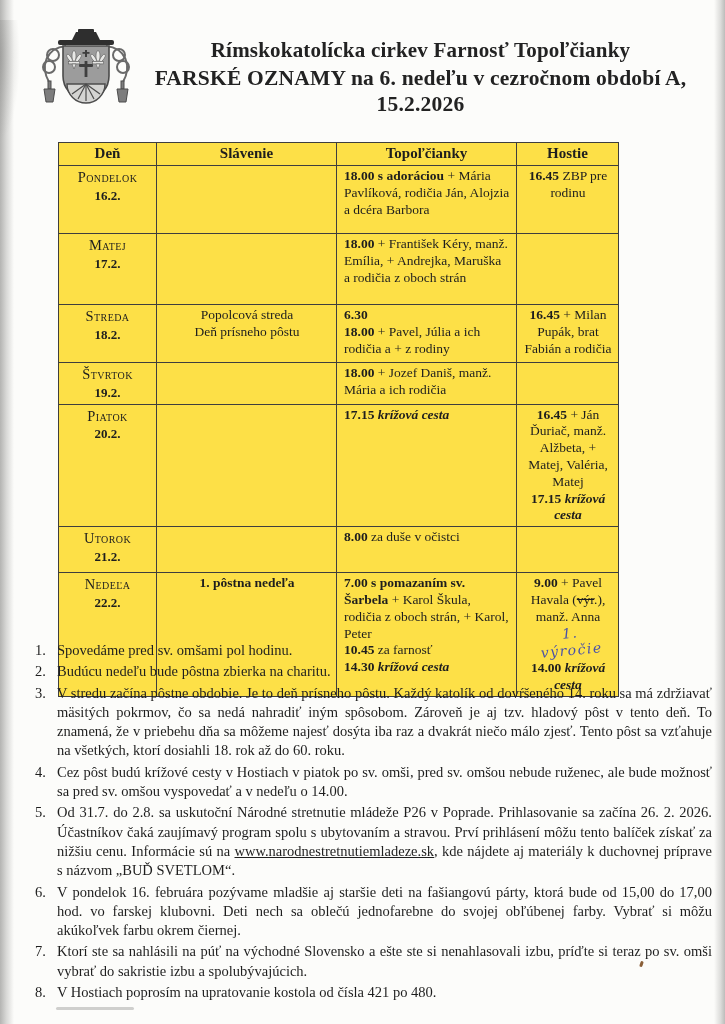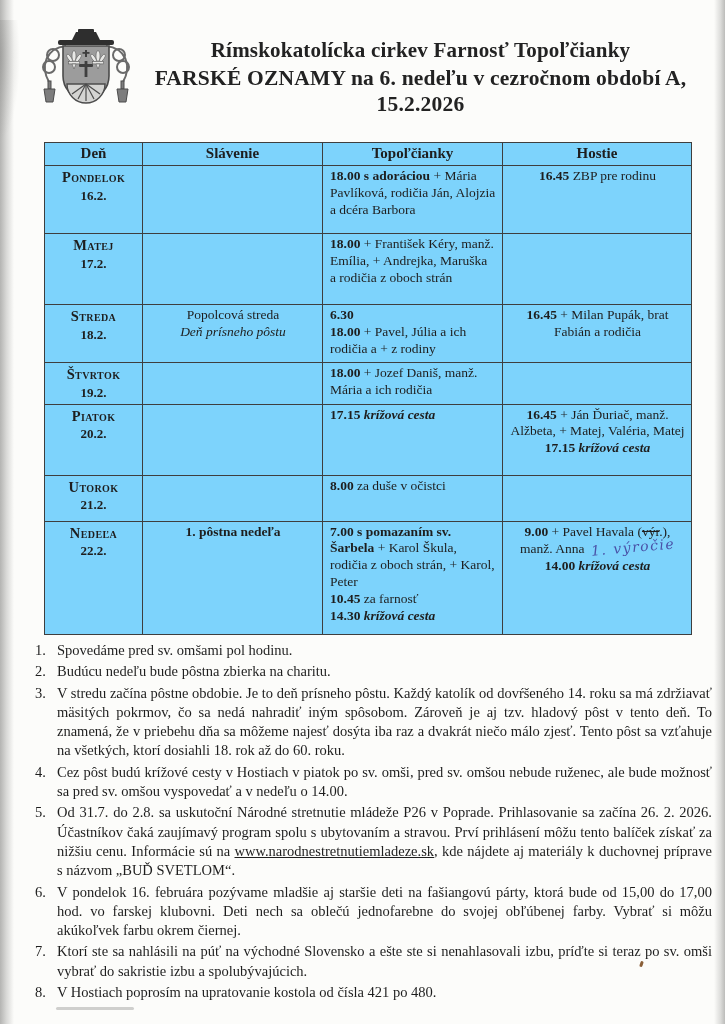--- a/index.html
+++ b/index.html
@@ -15,43 +15,43 @@
   .smudge-tl{position:absolute;left:0;top:20px;width:20px;height:120px;background:radial-gradient(ellipse at 0% 30%,rgba(120,120,118,.35),rgba(120,120,118,0) 70%);}
   .speck{position:absolute;left:640px;top:961px;width:3px;height:6px;background:#8a5f38;border-radius:2px;transform:rotate(20deg);}
   .bottom-line{position:absolute;left:56px;top:1007px;width:78px;height:3px;background:#cfcfcd;border-radius:2px;}
 
   .crest{position:absolute;left:36px;top:28px;}
 
   .titles{position:absolute;left:128px;right:12px;top:38px;text-align:center;font-weight:bold;color:#222;}
   .t1{font-size:21px;line-height:25px;letter-spacing:.2px;}
   .t2{font-size:21.5px;line-height:26px;margin-top:2px;letter-spacing:.2px;}
 
-  .stable{position:absolute;left:44px;top:142px;width:648px;border:1.5px solid #3e3e3e;box-sizing:border-box;background:#7dd3fc;}
+  .stable{position:absolute;left:58px;top:142px;width:561px;border:1.5px solid #3e3e3e;box-sizing:border-box;background:#fde047;}
   .trow{display:flex;border-top:1px solid #3e3e3e;align-items:stretch;}
   .trow:first-child{border-top:none;}
   .tcell{border-left:1px solid #3e3e3e;box-sizing:border-box;padding:2px 6px 2px 7px;font-size:13.5px;line-height:16.8px;}
   .tcell:first-child{border-left:none;}
   .c0{width:97px;text-align:center;padding-left:2px;padding-right:2px;}
   .c1{width:180px;text-align:center;}
   .c2{width:180px;}
   .c3{flex:1;text-align:center;}
   .thead .tcell{font-weight:bold;font-size:15px;text-align:center;padding:1px 2px 2px;line-height:19px;}
   .trow:nth-child(2){min-height:67px;}
   .trow:nth-child(3){min-height:70px;}
   .trow:nth-child(4){min-height:57px;}
   .trow:nth-child(5){min-height:37px;}
   .trow:nth-child(6){min-height:70px;}
   .trow:nth-child(7){min-height:45px;}
   .trow:nth-child(8){min-height:112px;}
-  .dayname{font-variant:small-caps;font-weight:700;font-size:14.5px;letter-spacing:.4px;margin-top:1px;}
+  .dayname{font-variant:small-caps;font-weight:400;font-size:14.5px;letter-spacing:.4px;margin-top:1px;}
   .daydate{font-weight:700;font-size:13px;margin-top:2px;}
   .blk{margin:0;}
   .s-r{font-weight:normal;}
   .s-b{font-weight:700;}
-  .s-i{font-style:italic;}
+  .s-i{}
   .s-bi{font-weight:700;font-style:italic;}
   .s-st{text-decoration:line-through;}
   .s-u{text-decoration:underline;}
   .s-hw{
     display:inline-block;color:#4a52a8;font-style:italic;font-weight:500;
     font-family:"DejaVu Serif",serif;font-size:14px;letter-spacing:1.5px;
     transform:rotate(-5deg) translateY(-1px);margin-left:6px;
   }
 
   .ann{position:absolute;left:28px;top:641px;width:684px;}

